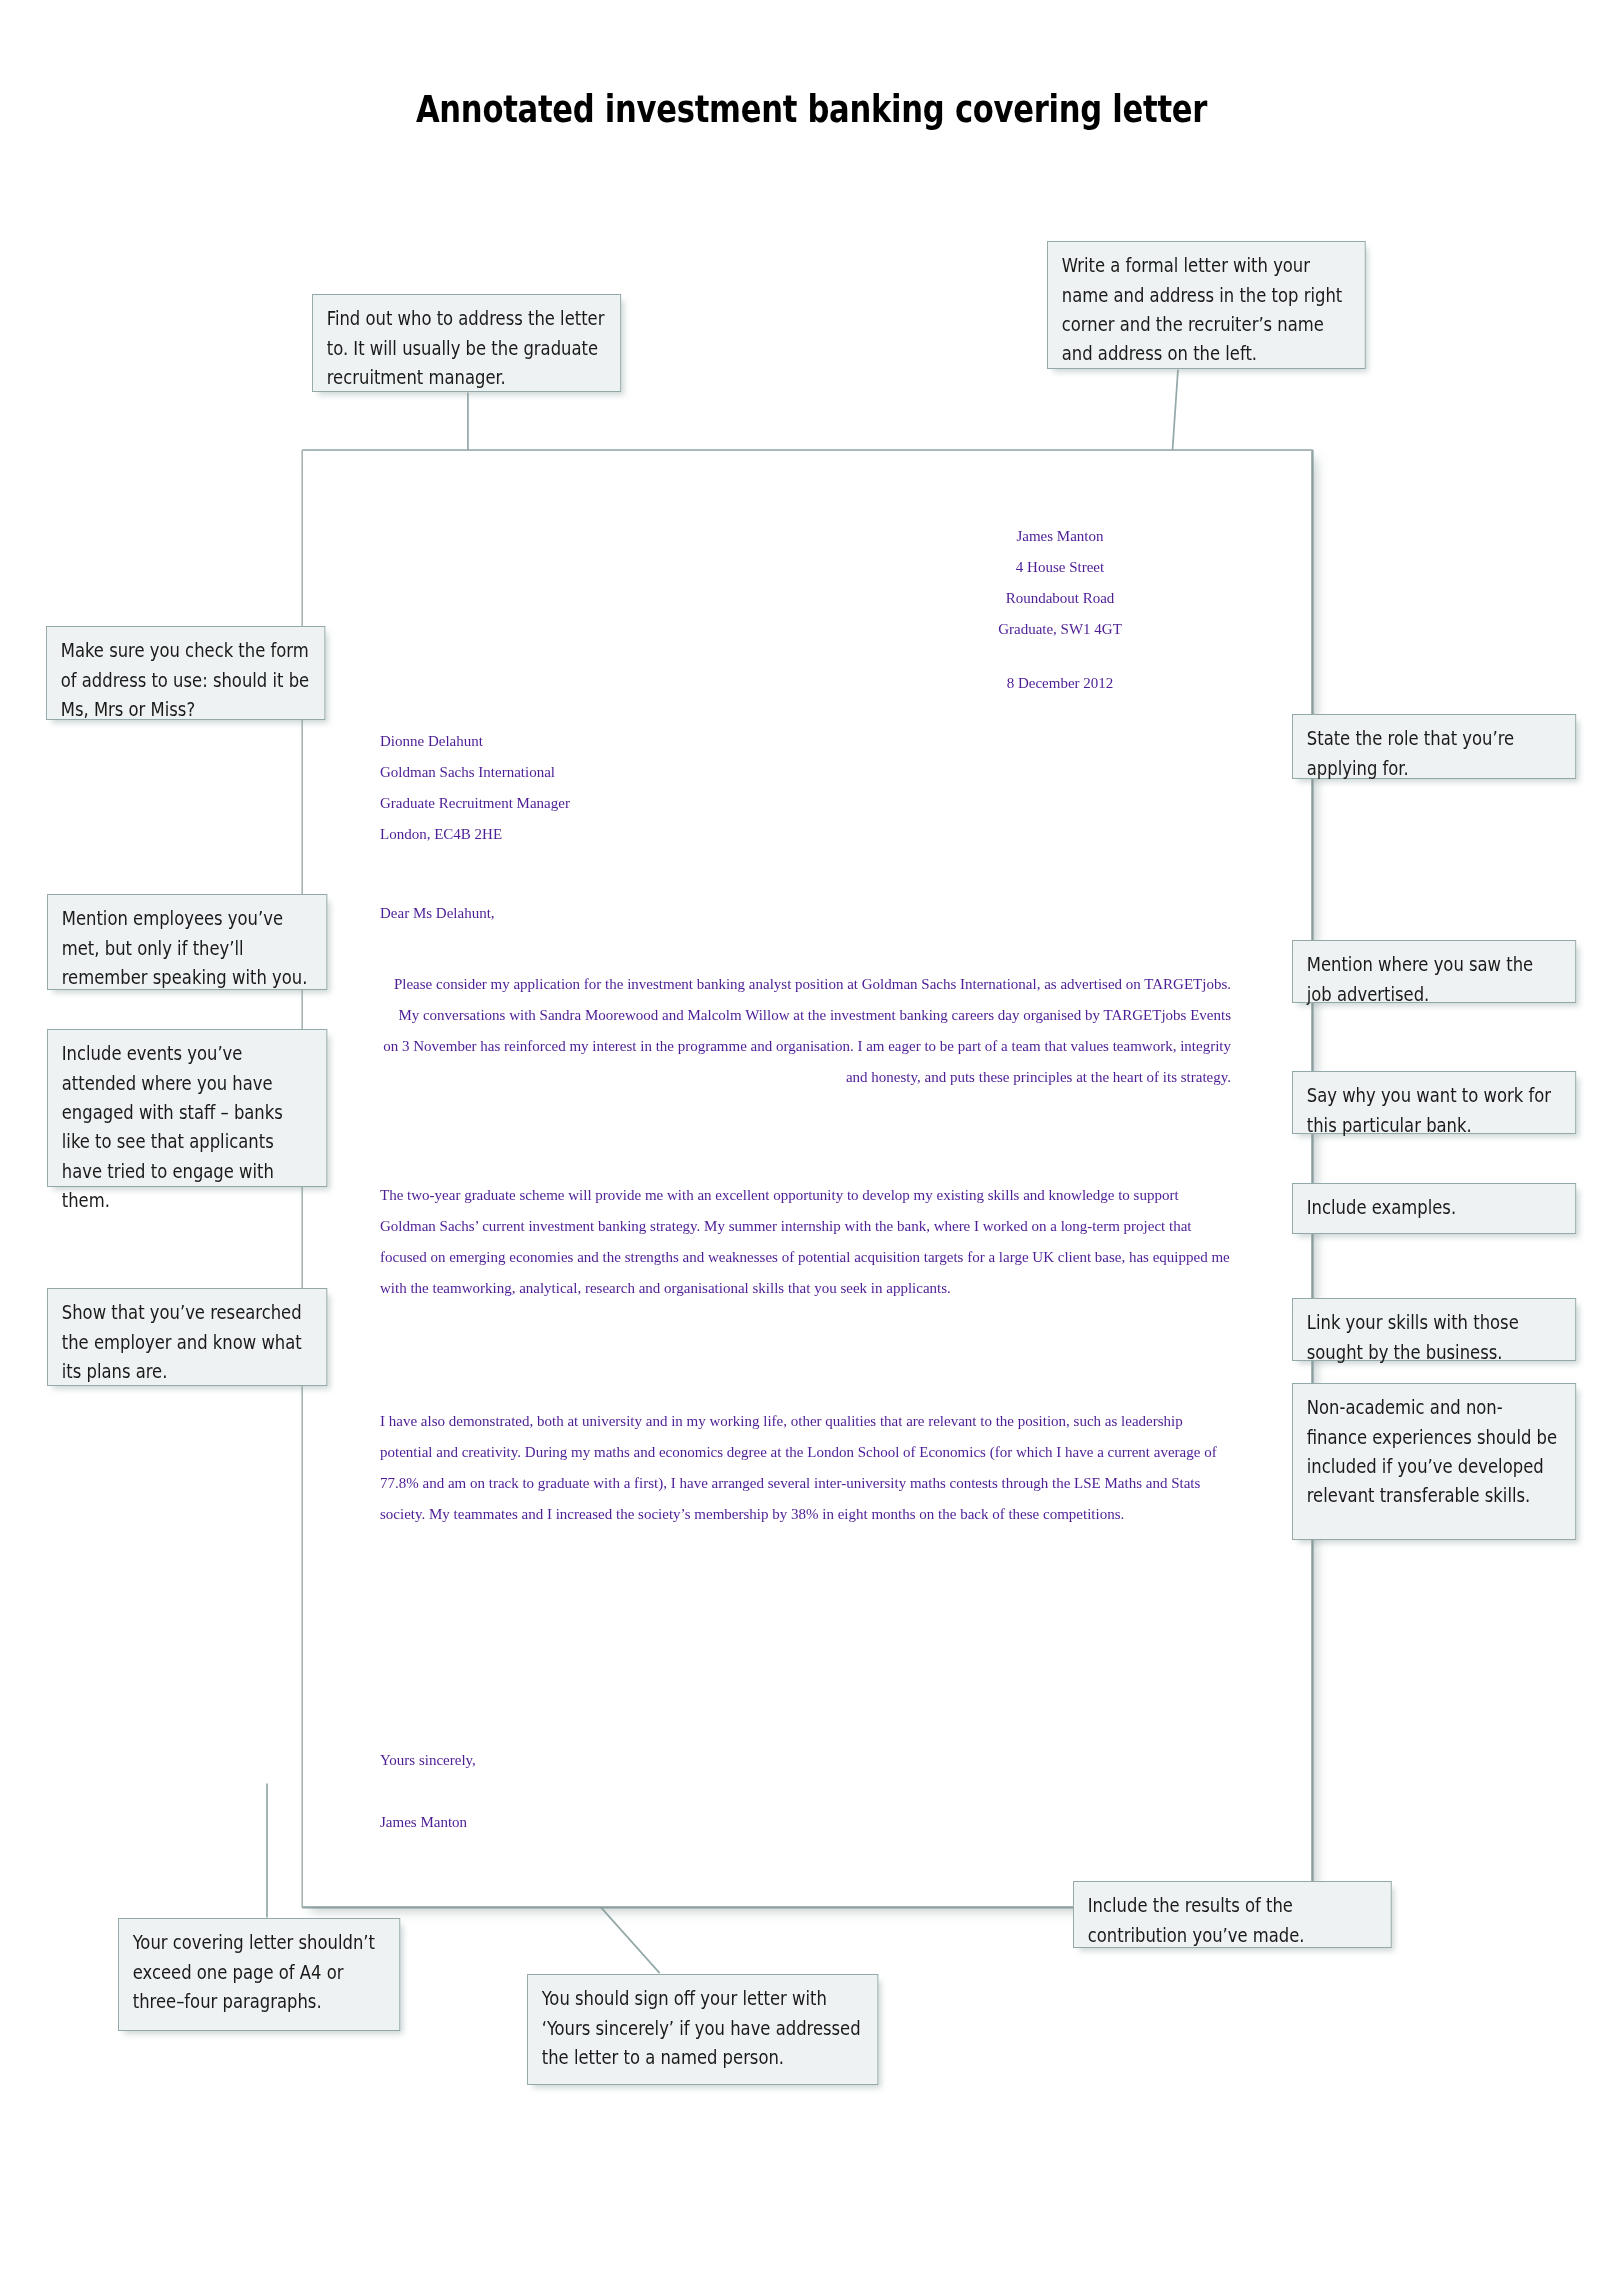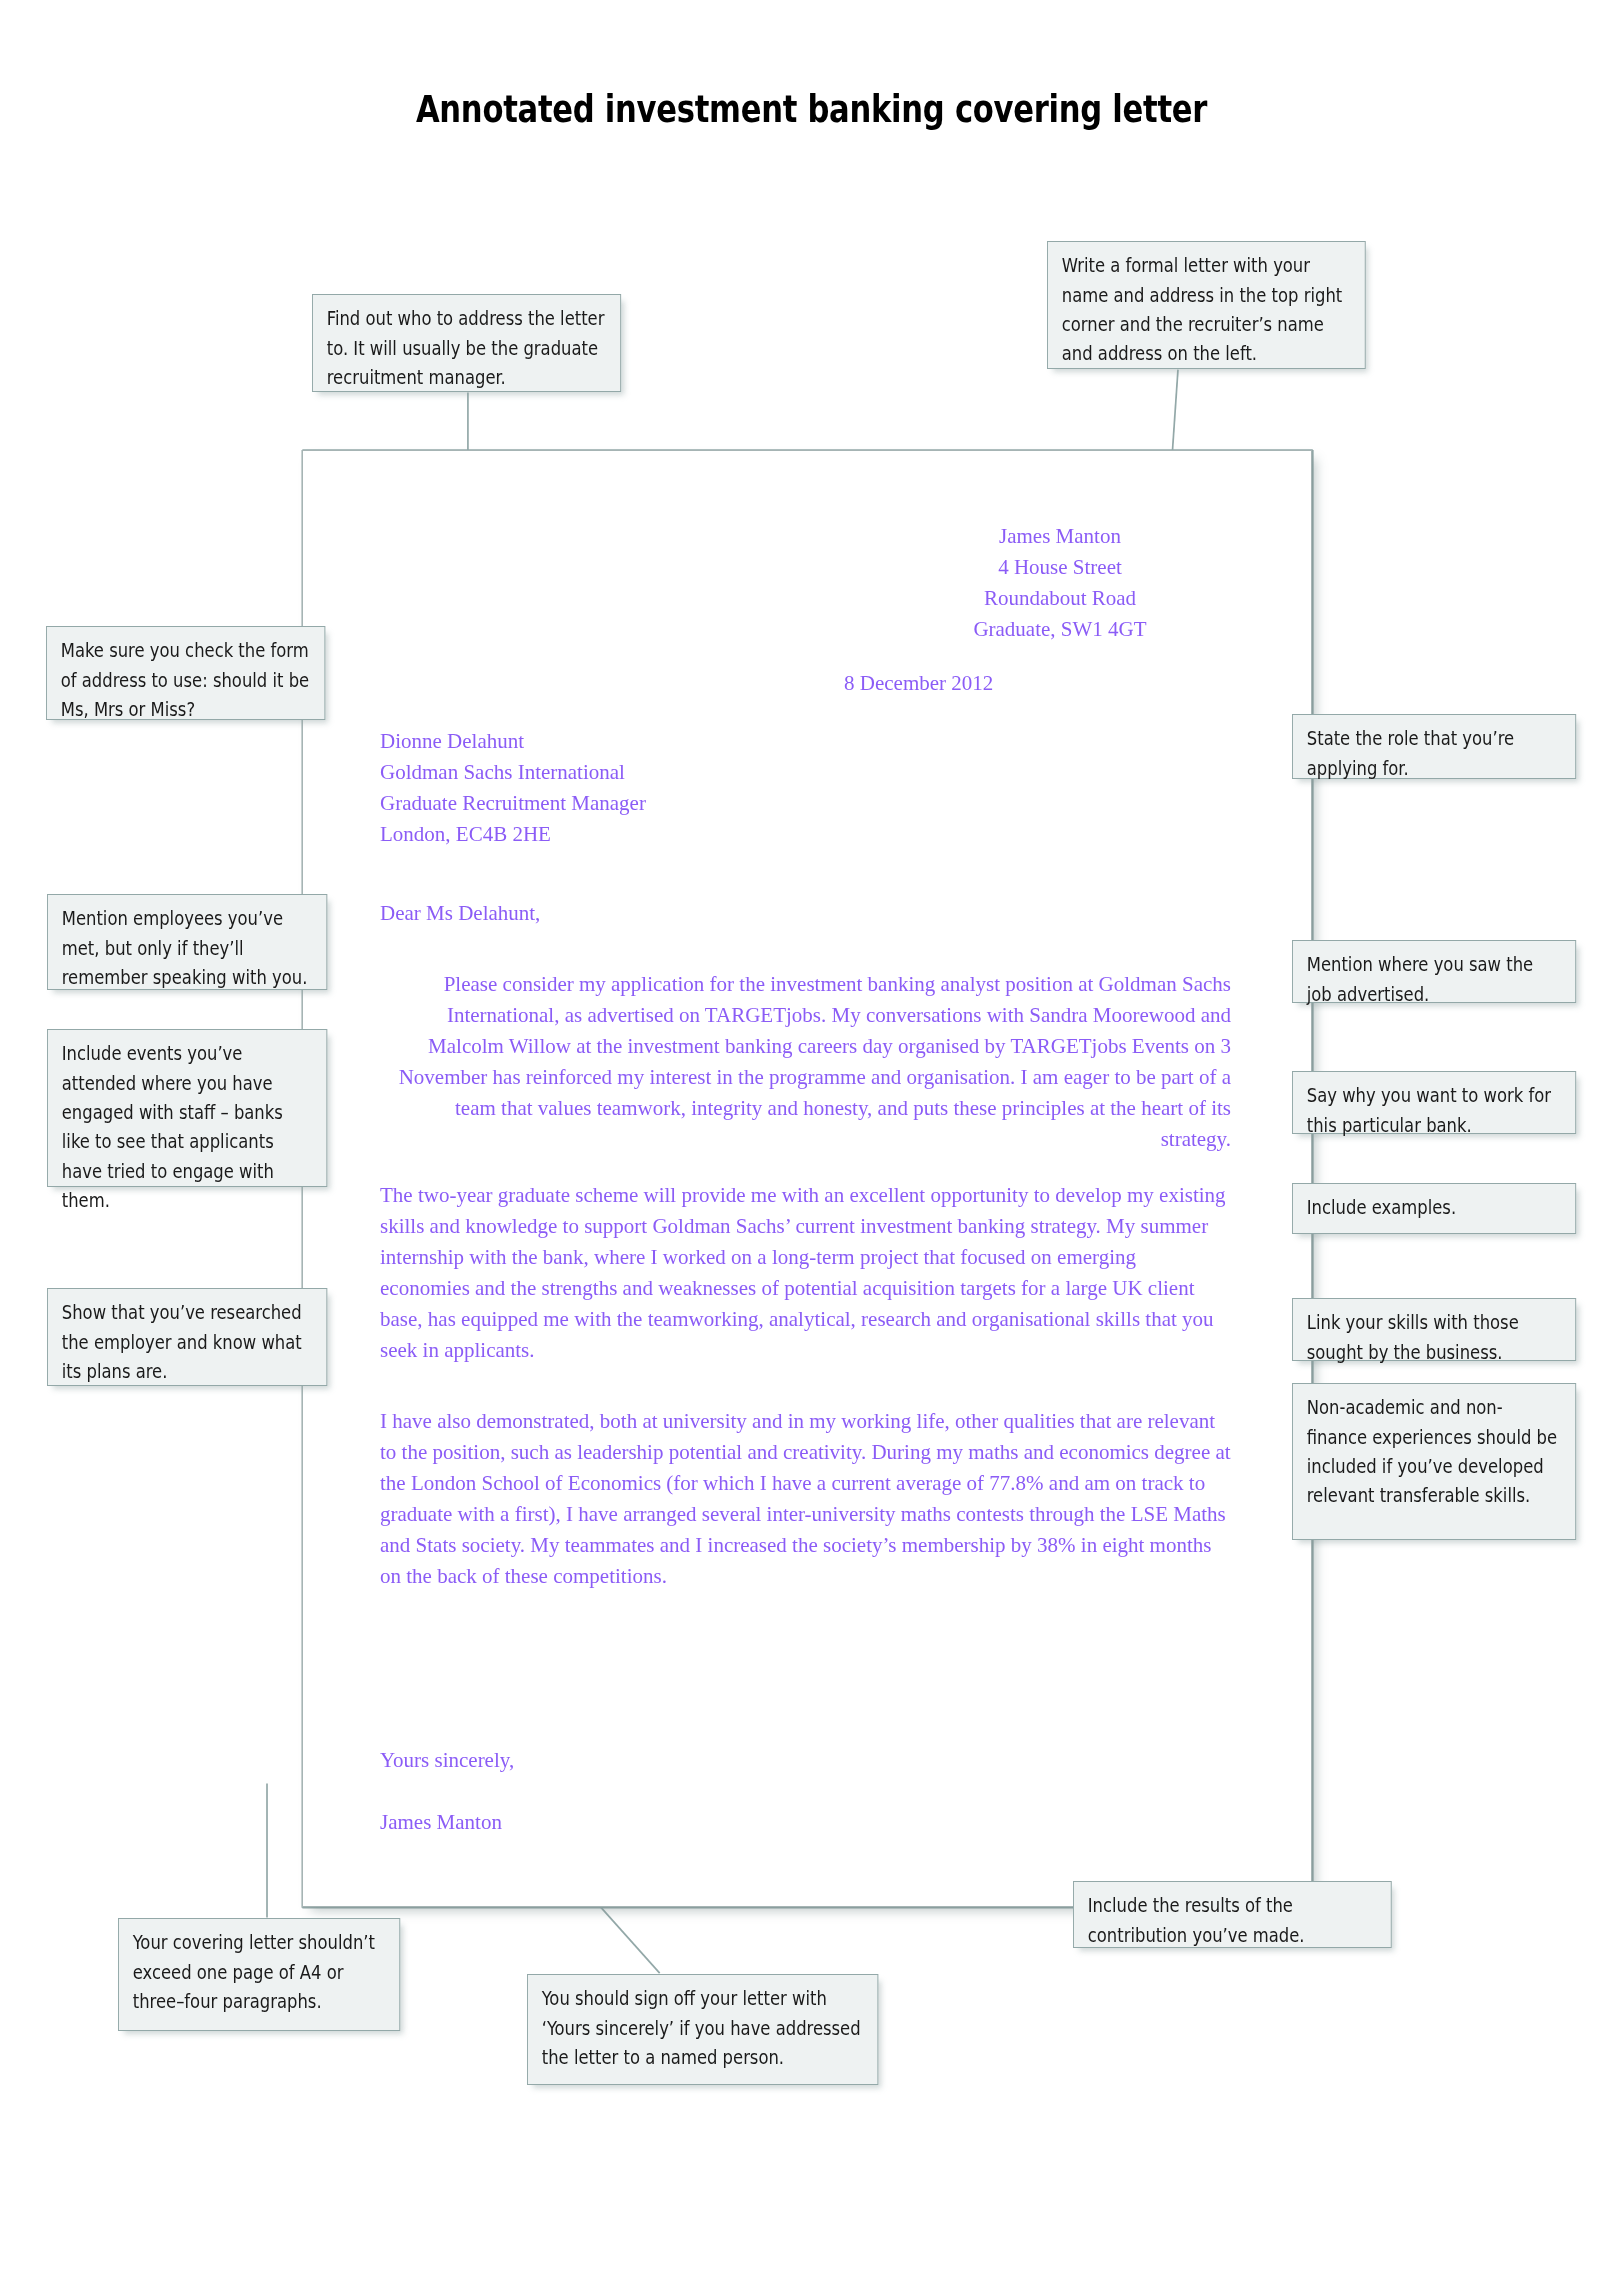--- a/index.html
+++ b/index.html
@@ -19,26 +19,26 @@
   
   #letter-sheet{
     position:absolute;left:302px;top:433px;width:1010px;height:1457px;
     background:#ffffff;border:1.3px solid #a6b4b4;
     box-shadow:6.5px 6.5px 10.5px -2.6px rgba(120,140,140,.45);
     box-sizing:border-box;
   }
 
   
   .letter-text{
-    position:absolute;color:#8b5cf6;
+    position:absolute;color:#4c1d95;
     font-family:"Liberation Serif","DejaVu Serif",serif;
-    font-size:21px;line-height:31px;
+    font-size:15px;line-height:31px;
   }
   .sender-block{left:844px;top:504px;width:432px;text-align:center;}
-  .date-line{left:844px;top:651px;width:432px;}
+  .date-line{left:844px;top:651px;width:432px;text-align:center;}
   .recipient-block{left:380px;top:709px;width:589px;}
   .salutation{left:380px;top:881px;width:589px;}
   .body-para{left:380px;width:851px;text-align:left;}
   .p1{top:952px;text-align:right;}
   .p2{top:1163px;}
   .p3{top:1389px;}
   .p4{top:1615px;}
   .sign-off{left:380px;top:1728px;width:523px;}
   .signature{left:380px;top:1790px;width:523px;}
 

